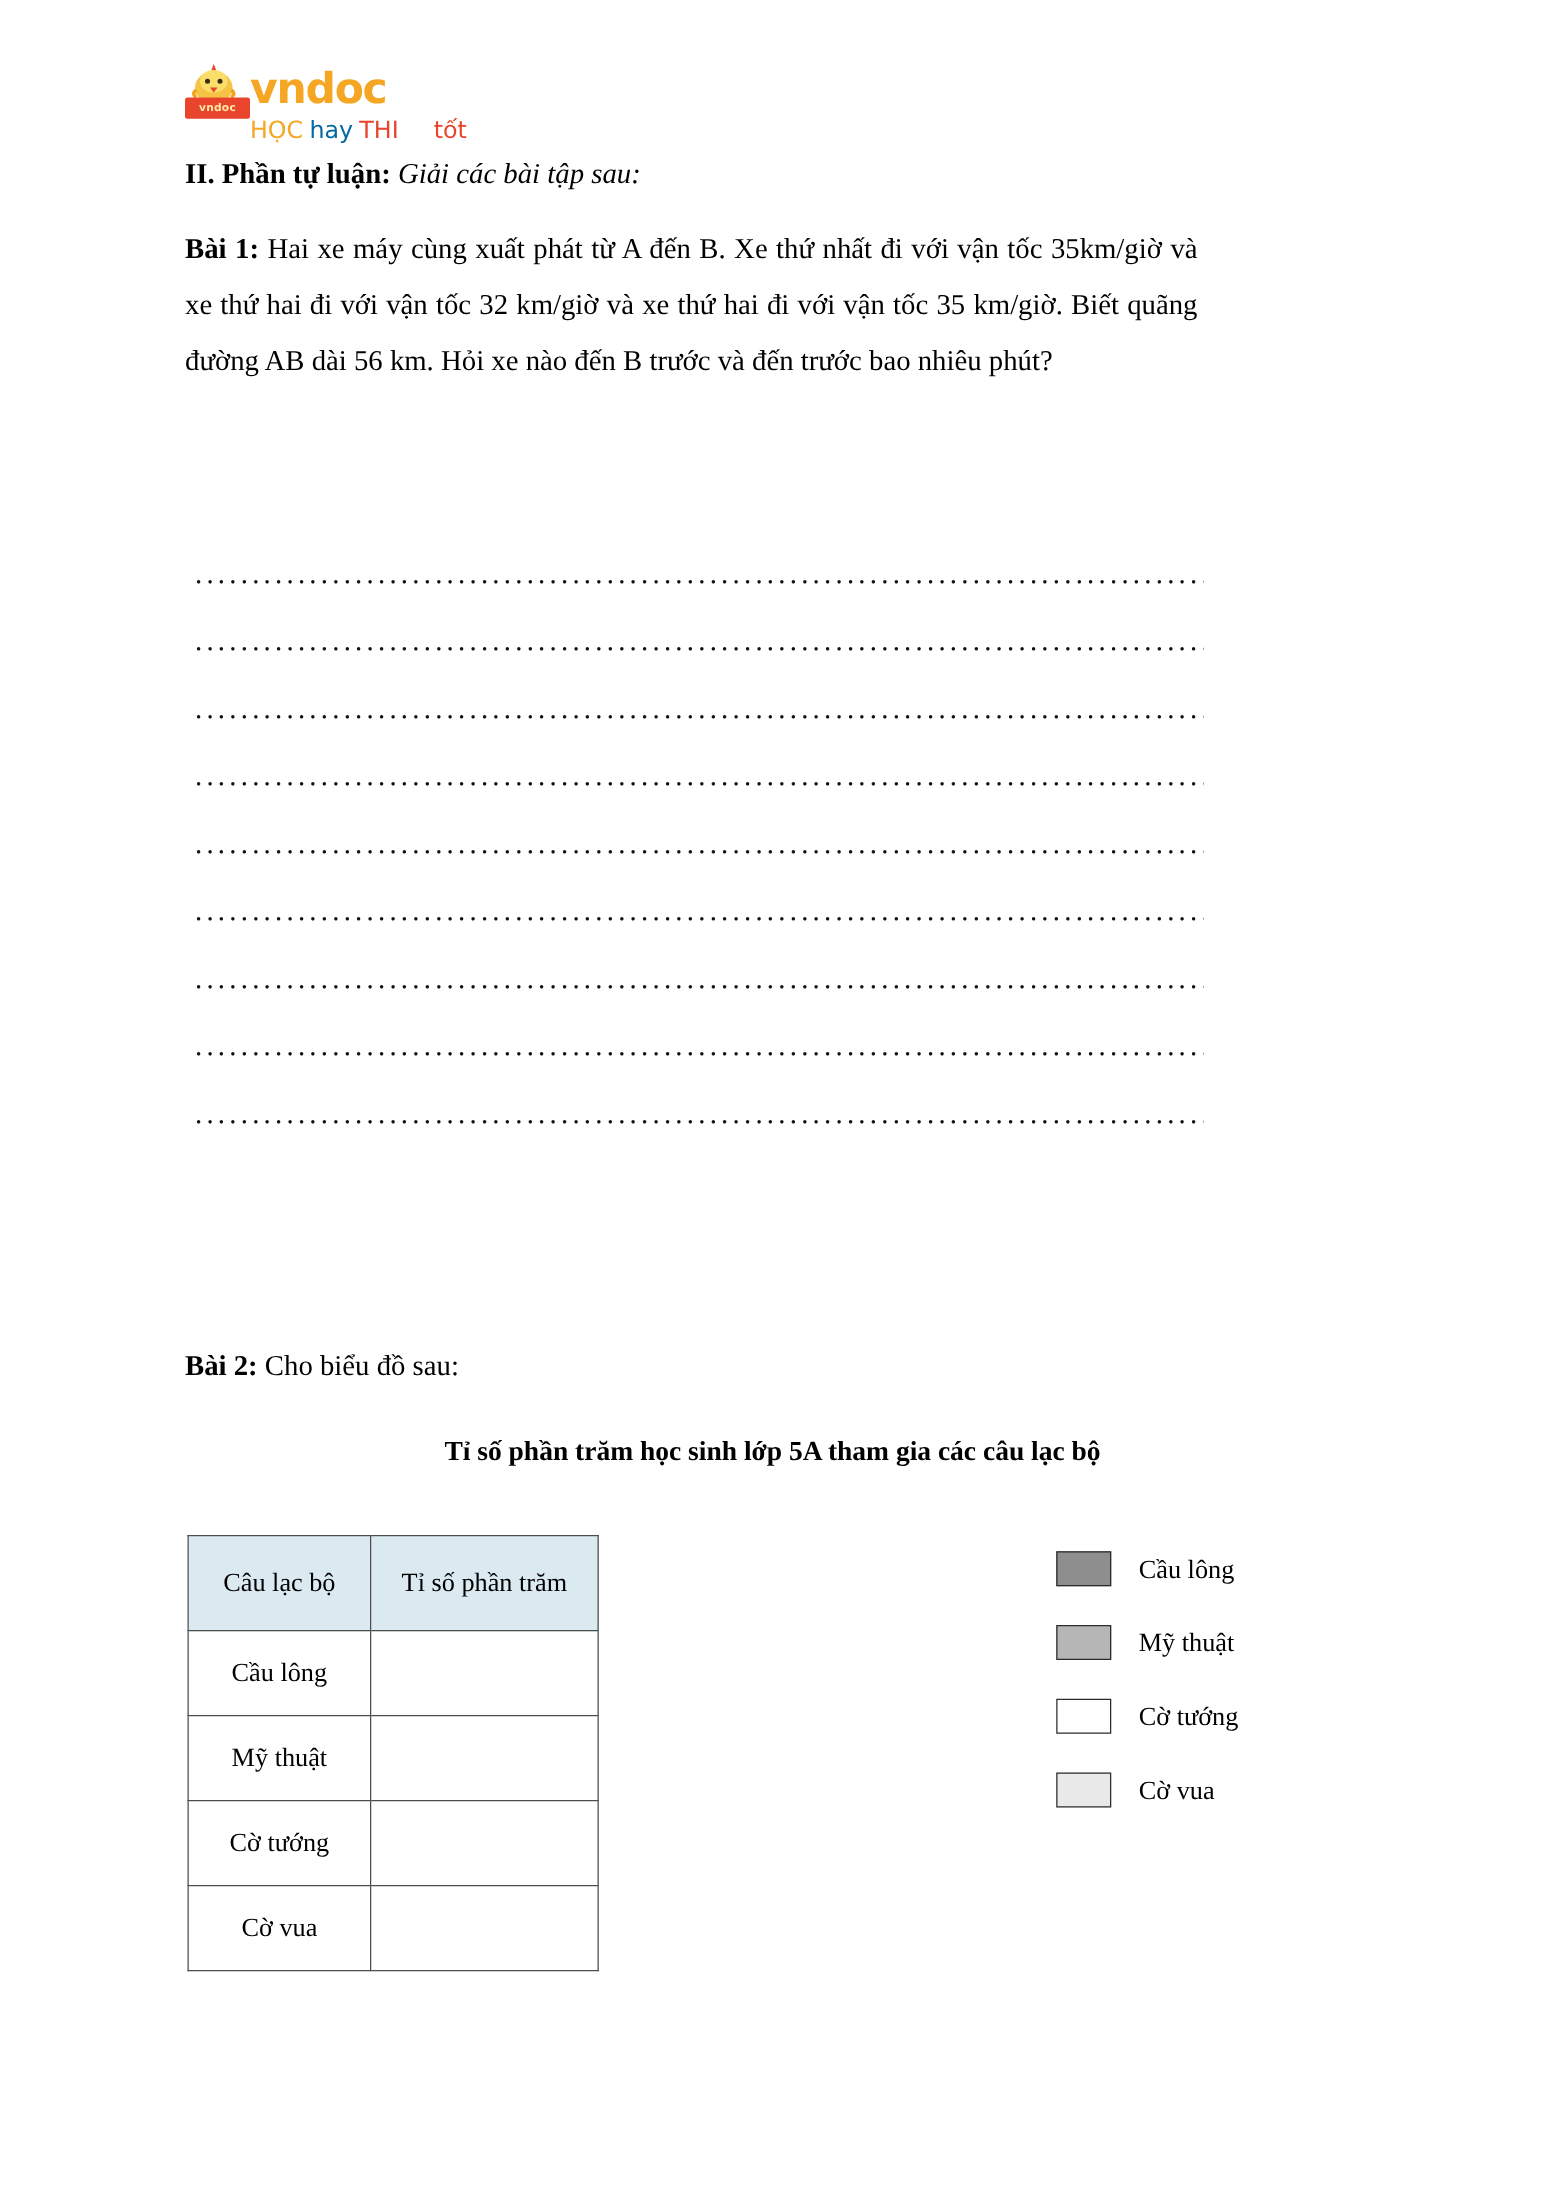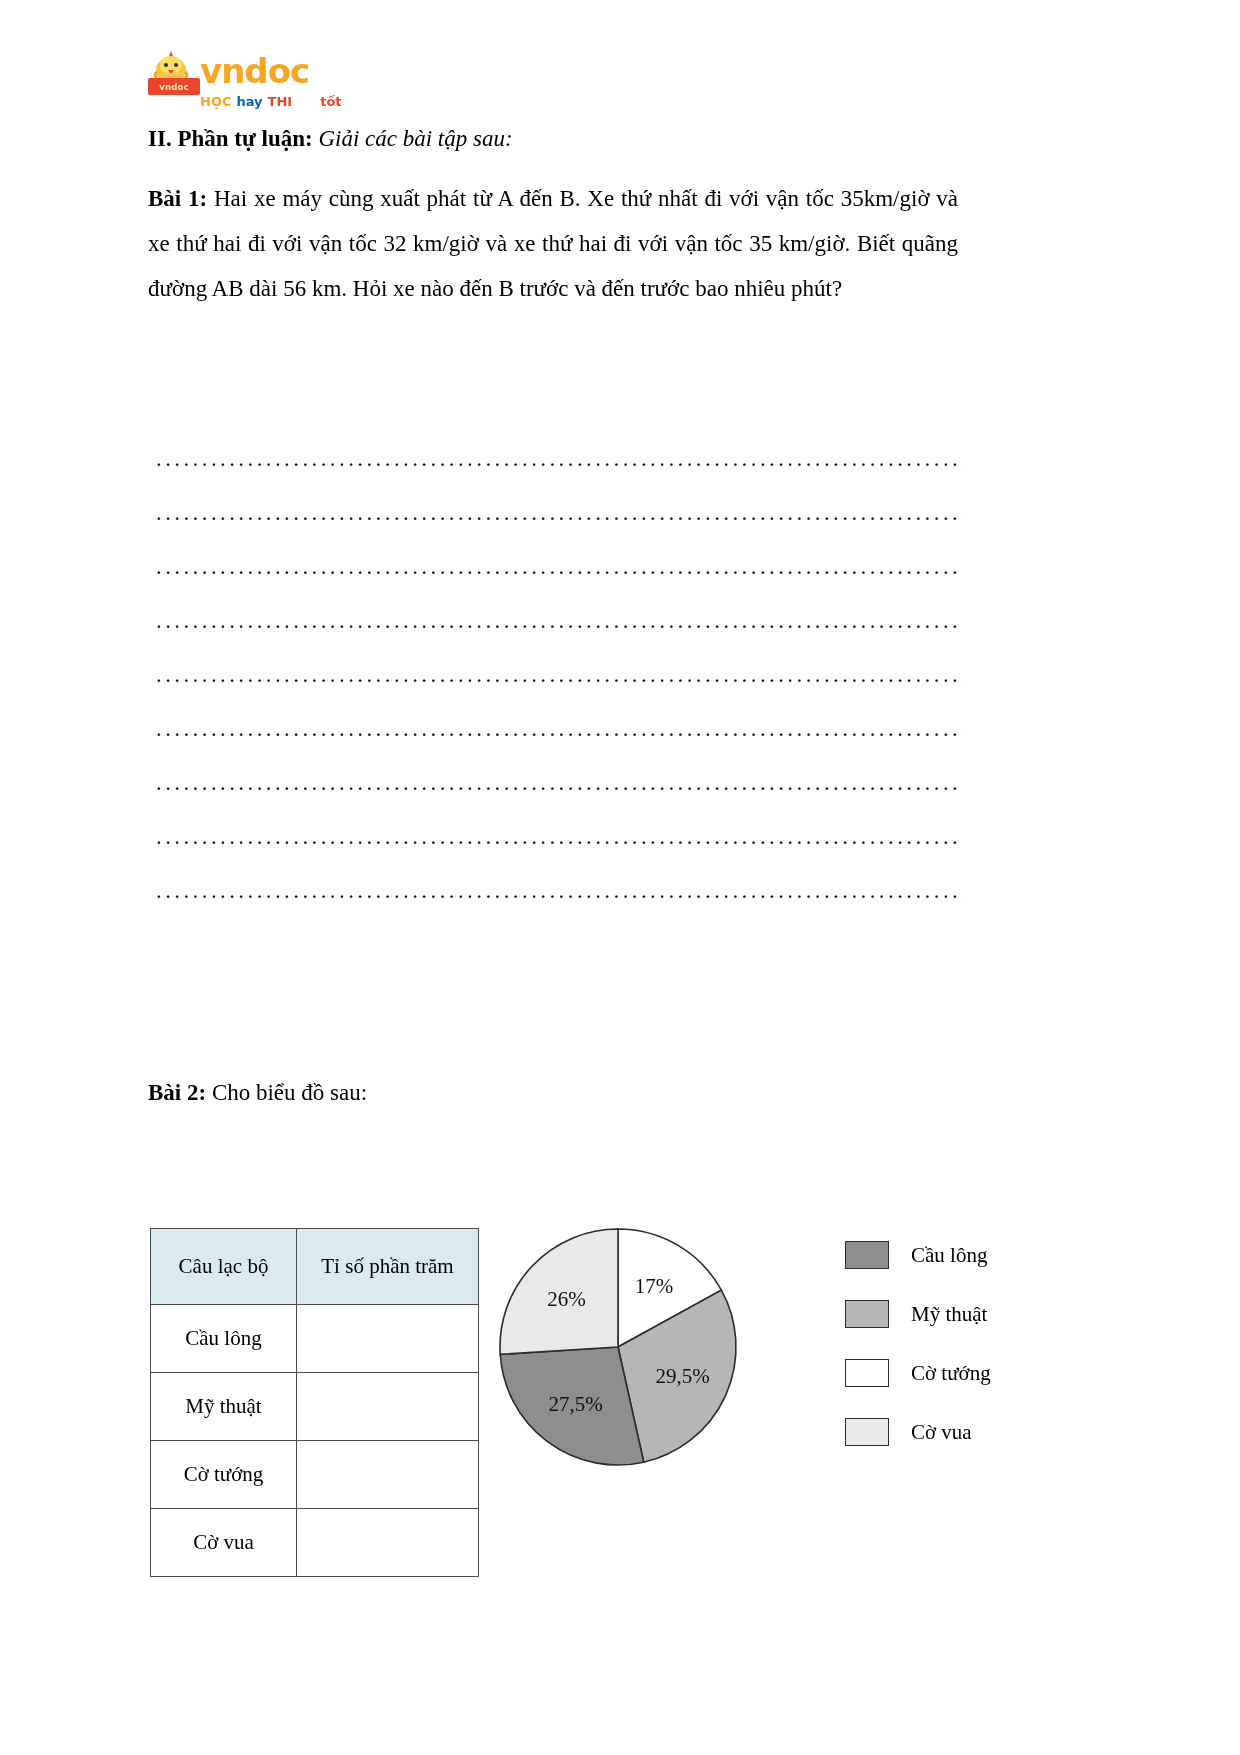--- a/index.html
+++ b/index.html
@@ -49,22 +49,22 @@
     color: #f5a623;
     line-height: 1;
   }
   .logo-sub {
     display: flex;
     align-items: flex-start;
     gap: 5px;
     margin-top: 1px;
     margin-left: 52px;
     font-family: "DejaVu Sans", sans-serif;
-    font-weight: 700;
-    font-size: 13px;
+    font-weight: 400;
+    font-size: 19px;
     line-height: 1;
   }
   .logo-sub .s1 { color: #f5a623; }
   .logo-sub .s2 { color: #0369a1; }
   .logo-sub .s3 { color: #e8452c; }
   .logo-sub .s4 { color: #e8452c; margin-left: 23px; }
   .logo-ribbon {
     position: absolute;
     left: 0px;
     top: 30px;
@@ -276,20 +276,21 @@
       <div class="dot-line">..............................................................................................................................</div>
       <div class="dot-line">..............................................................................................................................</div>
       <div class="dot-line">..............................................................................................................................</div>
     </div>
 
   <div class="bai2">
     <b>Bài 2:</b>
     <span>Cho biểu đồ sau:</span>
   </div>
 
+  <div class="chart-title">Tỉ số phần trăm học sinh lớp 5A tham gia các câu lạc bộ</div>
 
   <table class="club-table">
     <colgroup>
         <col class="c1">
         <col class="c2">
       </colgroup>
     <thead>
       <tr>
         <th>Câu lạc bộ</th>
         <th>Tỉ số phần trăm</th>
@@ -308,32 +309,20 @@
           <td>Cờ tướng</td>
           <td></td>
         </tr>
         <tr>
           <td>Cờ vua</td>
           <td></td>
         </tr>
       </tbody>
   </table>
 
-  <div class="pie-area">
-    <svg class="pie-svg" width="250" height="250" viewBox="0 0 250 250" id="pie-svg" aria-hidden="true">
-        <path d="M 123 125 L 123.00 7.00 A 118 118 0 0 1 226.40 68.15 Z" fill="#ffffff" stroke="#2b2b2b" stroke-width="1.6"></path>
-        <text x="159.0" y="71.1" text-anchor="middle" font-family="&quot;Liberation Serif&quot;, serif" font-size="21" fill="#111">17%</text>
-        <path d="M 123 125 L 226.40 68.15 A 118 118 0 0 1 148.74 240.16 Z" fill="#b6b6b6" stroke="#2b2b2b" stroke-width="1.6"></path>
-        <text x="187.5" y="161.1" text-anchor="middle" font-family="&quot;Liberation Serif&quot;, serif" font-size="21" fill="#111">29,5%</text>
-        <path d="M 123 125 L 148.74 240.16 A 118 118 0 0 1 5.23 132.41 Z" fill="#8e8e8e" stroke="#2b2b2b" stroke-width="1.6"></path>
-        <text x="80.5" y="188.6" text-anchor="middle" font-family="&quot;Liberation Serif&quot;, serif" font-size="21" fill="#111">27,5%</text>
-        <path d="M 123 125 L 5.23 132.41 A 118 118 0 0 1 123.00 7.00 Z" fill="#e9e9e9" stroke="#2b2b2b" stroke-width="1.6"></path>
-        <text x="71.4" y="83.5" text-anchor="middle" font-family="&quot;Liberation Serif&quot;, serif" font-size="21" fill="#111">26%</text>
-      </svg>
-  </div>
 
   <div class="legend" id="legend">
       <div class="legend-row">
         <span class="legend-swatch" style="background: rgb(142, 142, 142);"></span>
         <span class="legend-label">Cầu lông</span>
       </div>
       <div class="legend-row">
         <span class="legend-swatch" style="background: rgb(182, 182, 182);"></span>
         <span class="legend-label">Mỹ thuật</span>
       </div>

